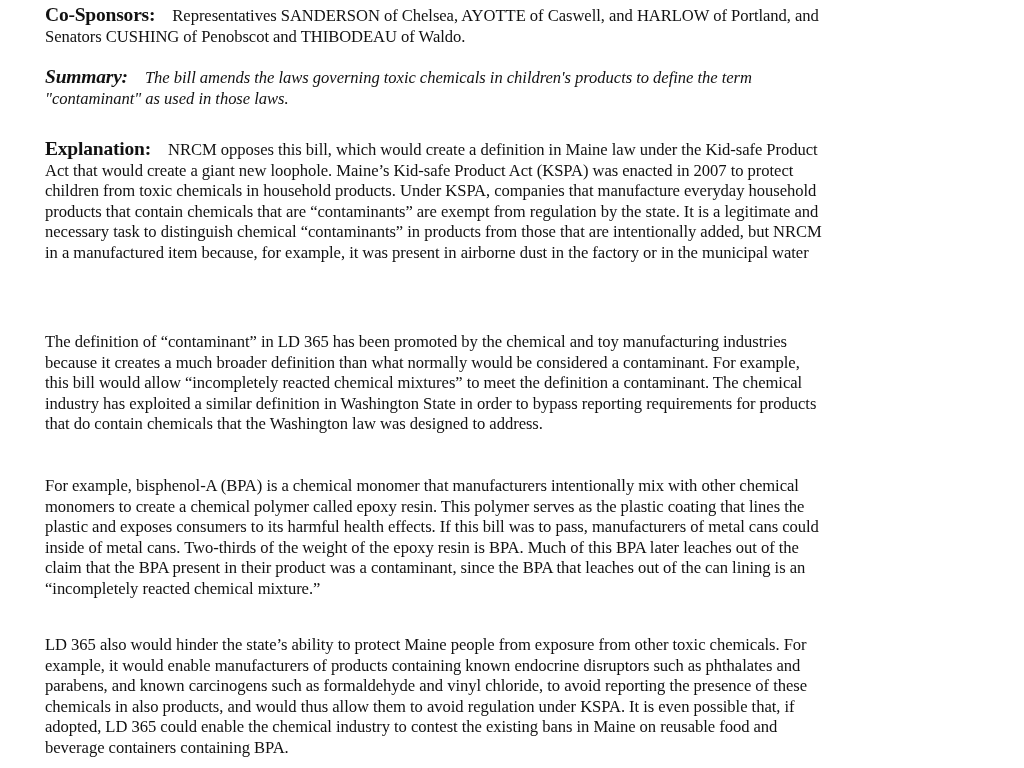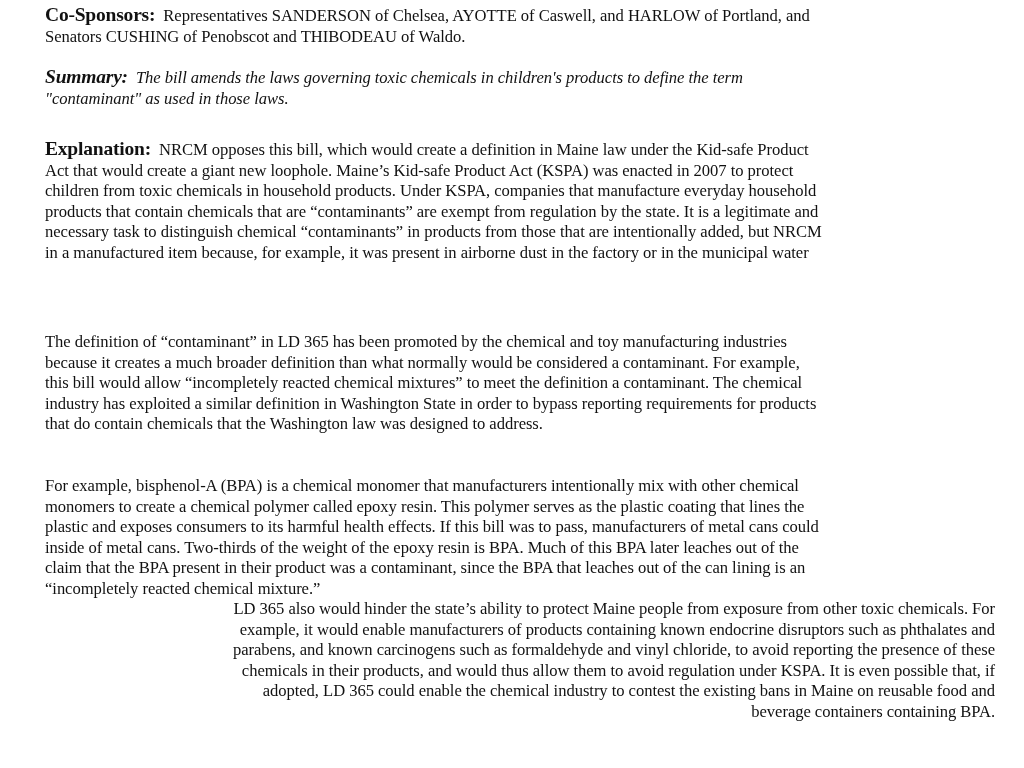--- a/index.html
+++ b/index.html
@@ -4,21 +4,21 @@
 <style>
   html, body { margin: 0; padding: 0; background: #ffffff; }
   body {
     width: 1024px; height: 768px; overflow: hidden;
     font-family: "Liberation Serif", "DejaVu Serif", serif;
     color: #111111;
   }
   .page { position: relative; width: 1024px; height: 768px; }
   .section { position: absolute; left: 45px; width: 950px; }
   .line { display: block; white-space: nowrap; font-size: 16.6px; line-height: 20.6px; letter-spacing: -0.05px; }
-  .heading { font-weight: bold; font-size: 19.5px; letter-spacing: -0.2px; margin-right: 8px; }
+  .heading { font-weight: bold; font-size: 19.5px; letter-spacing: -0.2px; margin-right: 17px; }
 </style>
 </head>
 <body>
 
 <div class="page">
 
   <div class="section" style="top:5px;">
     <span class="line"><span class="heading">Co-Sponsors:</span><span>Representatives SANDERSON of Chelsea, AYOTTE of Caswell, and HARLOW of Portland, and</span></span>
     <span class="line">Senators CUSHING of Penobscot and THIBODEAU of Waldo.</span>
   </div>
@@ -47,22 +47,22 @@
 
   <div class="section" style="top:476px;">
     <span class="line">For example, bisphenol-A (BPA) is a chemical monomer that manufacturers intentionally mix with other chemical</span>
     <span class="line">monomers to create a chemical polymer called epoxy resin. This polymer serves as the plastic coating that lines the</span>
     <span class="line">plastic and exposes consumers to its harmful health effects. If this bill was to pass, manufacturers of metal cans could</span>
     <span class="line">inside of metal cans. Two-thirds of the weight of the epoxy resin is BPA. Much of this BPA later leaches out of the</span>
     <span class="line">claim that the BPA present in their product was a contaminant, since the BPA that leaches out of the can lining is an</span>
     <span class="line">“incompletely reacted chemical mixture.”</span>
   </div>
 
-  <div class="section" style="top:599px;text-align:right;">
+  <div class="section" style="top:635px;">
     <span class="line">LD 365 also would hinder the state’s ability to protect Maine people from exposure from other toxic chemicals. For</span>
     <span class="line">example, it would enable manufacturers of products containing known endocrine disruptors such as phthalates and</span>
     <span class="line">parabens, and known carcinogens such as formaldehyde and vinyl chloride, to avoid reporting the presence of these</span>
-    <span class="line">chemicals in their products, and would thus allow them to avoid regulation under KSPA. It is even possible that, if</span>
+    <span class="line">chemicals in also products, and would thus allow them to avoid regulation under KSPA. It is even possible that, if</span>
     <span class="line">adopted, LD 365 could enable the chemical industry to contest the existing bans in Maine on reusable food and</span>
     <span class="line">beverage containers containing BPA.</span>
   </div>
 
 </div>
 
 </body></html>

